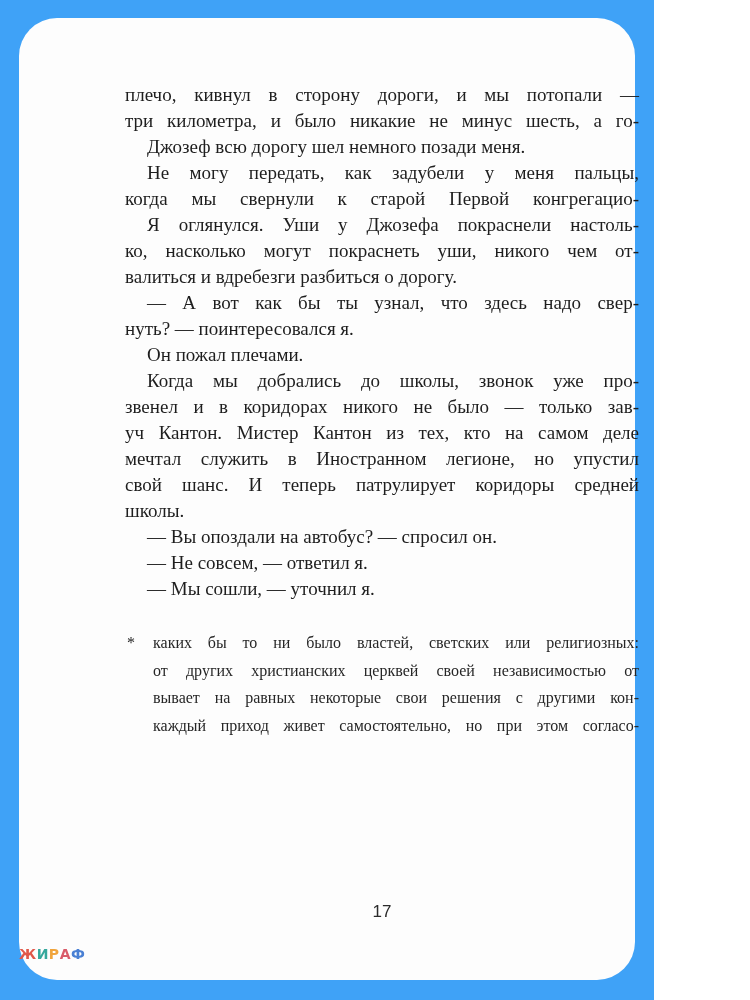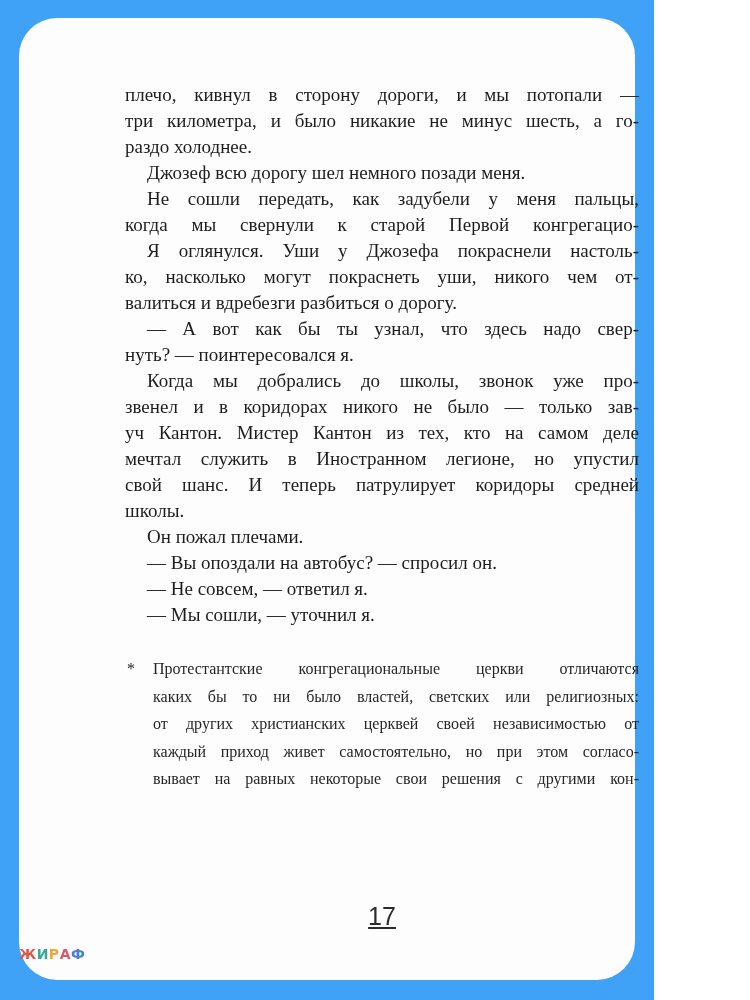--- a/index.html
+++ b/index.html
@@ -60,23 +60,22 @@
     left: 2px;
     top: 0;
   }
   .page-number {
     position: absolute;
     left: 106px;
     width: 514px;
     top: 884px;
     text-align: center;
     font-family: "Liberation Sans", sans-serif;
-    font-size: 25px;
+    font-size: 17px;
     color: #2b2b2b;
-    text-decoration: underline;
   }
   .logo {
     position: absolute;
     left: 0;
     width: 711px;
     top: 928px;
     text-align: left;
     font-family: "DejaVu Sans", sans-serif;
     font-size: 14px;
     font-weight: bold;
@@ -87,68 +86,66 @@
 <body>
 
 <div class="frame">
   <div class="page">
 
     <div class="text-column">
       <div>
           <div class="para">
             <div class="line">плечо, кивнул в сторону дороги, и мы потопали —</div>
             <div class="line">три километра, и было никакие не минус шесть, а го-</div>
-            <div class="line lastline">раздо холоднее.</div>
           </div>
           <div class="para">
             <div class="line lastline indent">Джозеф всю дорогу шел немного позади меня.</div>
           </div>
           <div class="para">
-            <div class="line indent">Не сошли передать, как задубели у меня пальцы,</div>
+            <div class="line indent">Не могу передать, как задубели у меня пальцы,</div>
             <div class="line">когда мы свернули к старой Первой конгрегацио-</div>
           </div>
           <div class="para">
             <div class="line indent">Я оглянулся. Уши у Джозефа покраснели настоль-</div>
             <div class="line">ко, насколько могут покраснеть уши, никого чем от-</div>
             <div class="line lastline">валиться и вдребезги разбиться о дорогу.</div>
           </div>
           <div class="para">
             <div class="line indent">— А вот как бы ты узнал, что здесь надо свер-</div>
             <div class="line lastline">нуть? — поинтересовался я.</div>
           </div>
           <div class="para">
+            <div class="line lastline indent">Он пожал плечами.</div>
+          </div>
+          <div class="para">
             <div class="line indent">Когда мы добрались до школы, звонок уже про-</div>
             <div class="line">звенел и в коридорах никого не было — только зав-</div>
             <div class="line">уч Кантон. Мистер Кантон из тех, кто на самом деле</div>
             <div class="line">мечтал служить в Иностранном легионе, но упустил</div>
             <div class="line">свой шанс. И теперь патрулирует коридоры средней</div>
             <div class="line lastline">школы.</div>
-          </div>
-          <div class="para">
-            <div class="line lastline indent">Он пожал плечами.</div>
           </div>
           <div class="para">
             <div class="line lastline indent">— Вы опоздали на автобус? — спросил он.</div>
           </div>
           <div class="para">
             <div class="line lastline indent">— Не совсем, — ответил я.</div>
           </div>
           <div class="para">
             <div class="line lastline indent">— Мы сошли, — уточнил я.</div>
           </div>
         </div>
 
       <div class="footnote">
         <span class="fn-marker">*</span>
         <div>
-            <div class="line">Протестантские конгрегациональные церкви отличаются</div>
             <div class="line">каких бы то ни было властей, светских или религиозных:</div>
             <div class="line">от других христианских церквей своей независимостью от</div>
+            <div class="line">вывает на равных некоторые свои решения с другими кон-</div>
             <div class="line">каждый приход живет самостоятельно, но при этом согласо-</div>
-            <div class="line">вывает на равных некоторые свои решения с другими кон-</div>
           </div>
       </div>
     </div>
 
     <div class="page-number">17</div>
 
     <div class="logo"><span style="color: rgb(224, 88, 74);">Ж</span><span style="color: rgb(53, 168, 156);">И</span><span style="color: rgb(240, 164, 60);">Р</span><span style="color: rgb(217, 90, 104);">А</span><span style="color: rgb(74, 128, 212);">Ф</span></div>
 
   </div>
 </div>

